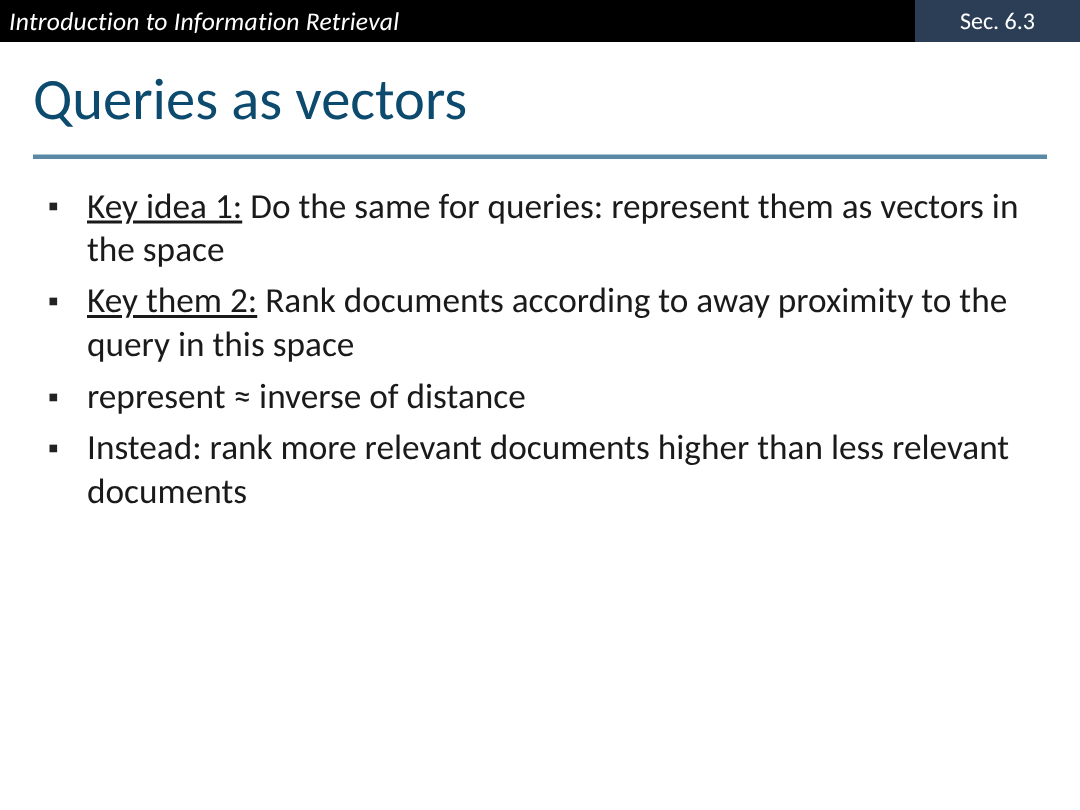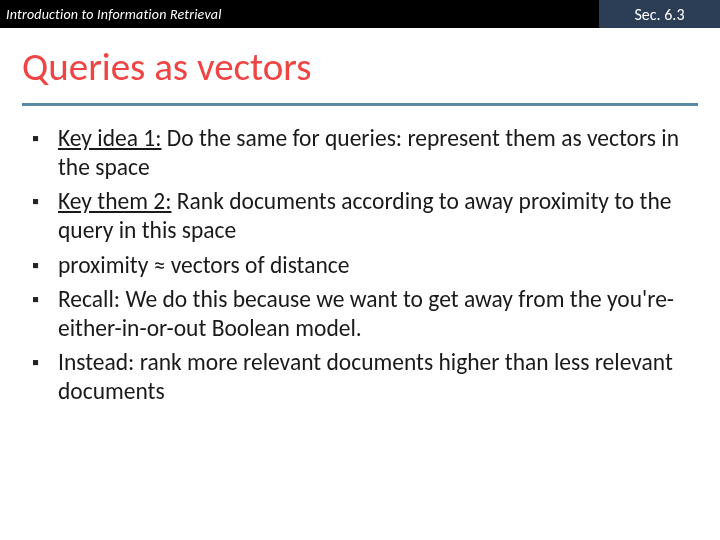--- a/index.html
+++ b/index.html
@@ -1,22 +1,22 @@
 <!DOCTYPE html>
 <html><head>
 <meta charset="utf-8">
 <style>
   * { margin: 0; padding: 0; box-sizing: border-box; }
   html, body { width: 720px; height: 540px; font-family: Calibri, "Segoe UI", Arial, sans-serif; background: #fff; }
   .slide { width: 720px; height: 540px; position: relative; display: flex; flex-direction: column; }
   .header { display: flex; height: 28px; }
-  .header-left { flex: 1; background: #000; color: #fff; font-style: italic; font-size: 14px; display: flex; align-items: center; padding-left: 6px; letter-spacing: 0.2px; }
-  .header-right { width: 121px; background: #2b3e56; color: #fff; font-size: 16px; display: flex; align-items: center; justify-content: center; font-weight: 400; }
+  .header-left { flex: 1; background: #000; color: #fff; font-style: italic; font-size: 17px; display: flex; align-items: center; padding-left: 6px; letter-spacing: 0.2px; }
+  .header-right { width: 110px; background: #2b3e56; color: #fff; font-size: 16px; display: flex; align-items: center; justify-content: center; font-weight: 400; }
   .title-wrap { padding: 18px 22px 6px 22px; }
-  .title { font-size: 39px; color: #ef4444; font-weight: 400; line-height: 1.1; }
+  .title { font-size: 39px; color: #0c4a6e; font-weight: 400; line-height: 1.1; }
   .divider { height: 3px; background: #5a89a6; margin: 8px 22px 0 22px; }
   .body { padding: 18px 4px 0 28px; }
   ul.bullets { list-style: none; }
   ul.bullets > li { position: relative; padding-left: 30px; font-size: 23.5px; color: #1a1a1a; line-height: 1.22; margin-bottom: 6px; }
   ul.bullets > li::before { content: "▪"; position: absolute; left: 4px; top: 2px; font-size: 20px; color: #222; }
   .u { text-decoration: underline; }
 </style>
 </head>
 <body>
 
@@ -26,18 +26,17 @@
     <div class="header-right">Sec. 6.3</div>
   </div>
   <div class="title-wrap">
     <h1 class="title">Queries as vectors</h1>
   </div>
   <div class="divider"></div>
   <div class="body">
     <ul class="bullets">
       <li><span class="u">Key idea 1:</span><span> Do the same for queries: represent them as vectors in the space</span></li>
       <li><span class="u">Key them 2:</span><span> Rank documents according to away proximity to the query in this space</span></li>
-      <li><span>proximity ≈ vectors of distance</span></li>
-      <li><span>Recall: We do this because we want to get away from the you're-either-in-or-out Boolean model.</span></li>
+      <li><span>represent ≈ inverse of distance</span></li>
       <li><span>Instead: rank more relevant documents higher than less relevant documents</span></li>
     </ul>
   </div>
 </div>
 
 </body></html>

